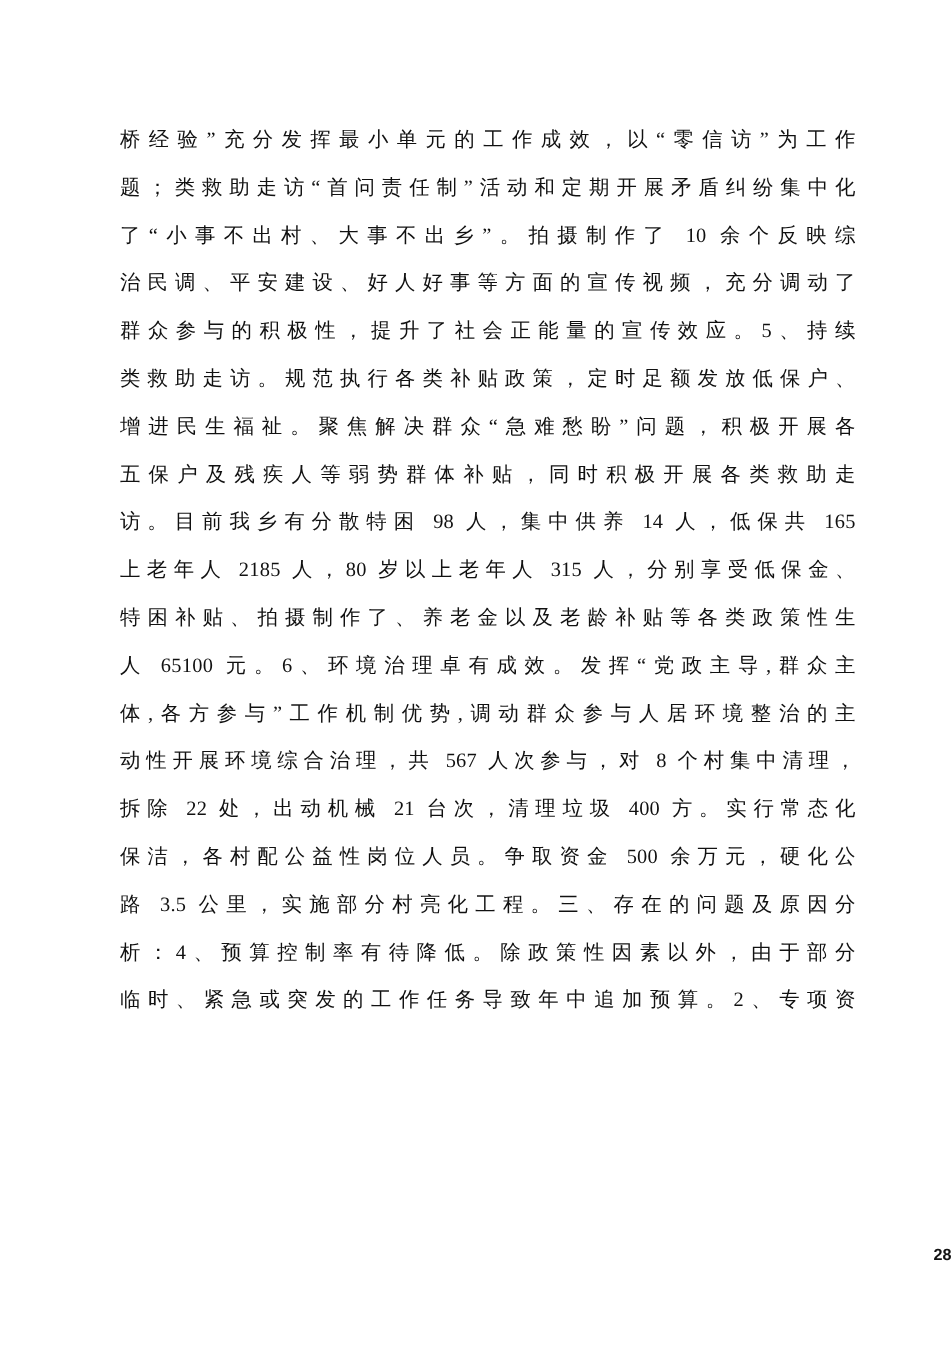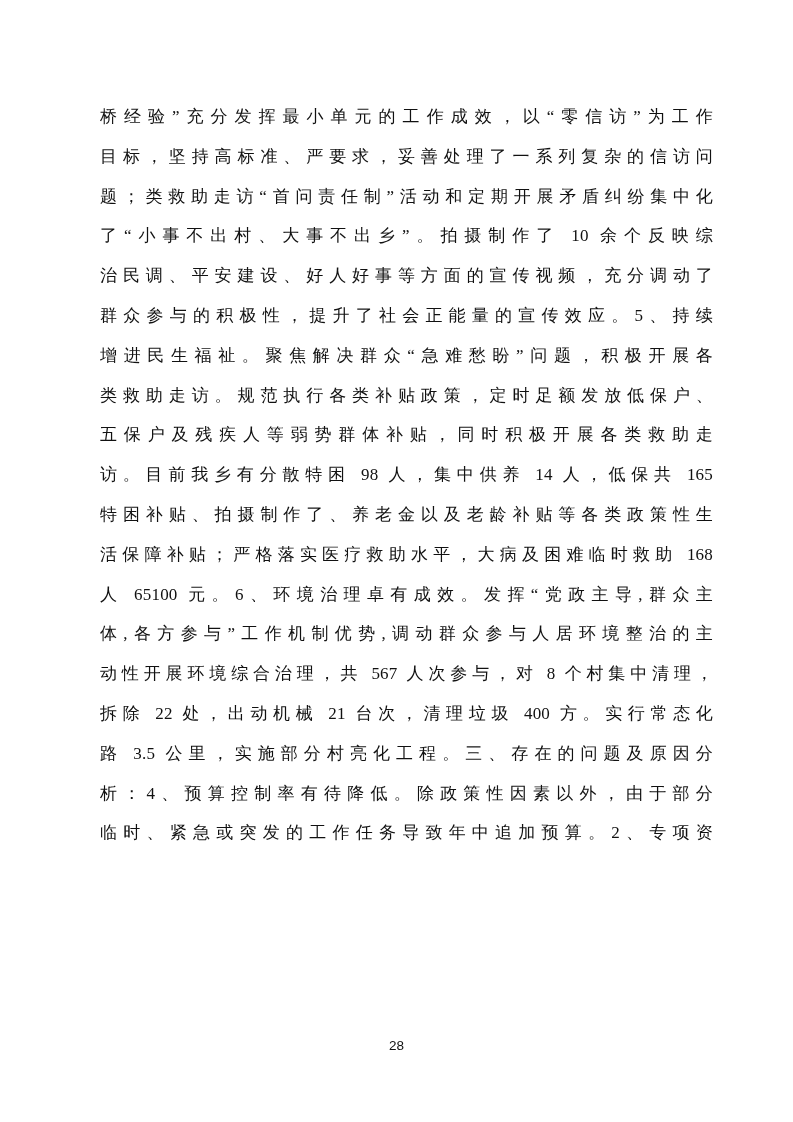--- a/index.html
+++ b/index.html
@@ -41,46 +41,46 @@
     margin-left: 12px;
   }
   .text-line .seg-bold {
     font-weight: normal;
   }
   .page-number {
     position: absolute;
     left: 0;
     top: 1038px;
     width: 793px;
-    text-align: center;
+    text-align: right;
     font-family: "Liberation Sans", "DejaVu Sans", sans-serif;
-    font-weight: normal;
+    font-weight: bold;
     font-size: 13.5px;
     color: #111111;
   }
 </style>
 </head>
 <body>
 
 <div class="page">
   <div class="text-block" id="text-block">
       <div class="text-line"><span class="seg-regular">桥经验”充分发挥最小单元的工作成效，以“零信访”为工作</span></div>
-      <div class="text-line"><span class="seg-regular">目标，坚持高标准、严要求，妥善处理了一系列复杂的信访问</span></div>
       <div class="text-line"><span class="seg-regular">题；类救助走访“首问责任制”活动和定期开展矛盾纠纷集中化</span></div>
       <div class="text-line"><span class="seg-regular">了“小事不出村、大事不出乡”。拍摄制作了 10 余个反映综</span></div>
       <div class="text-line"><span class="seg-regular">治民调、平安建设、好人好事等方面的宣传视频，充分调动了</span></div>
       <div class="text-line"><span class="seg-regular">群众参与的积极性，提升了社会正能量的宣传效应。</span><span class="seg-bold">5、持续</span></div>
+      <div class="text-line"><span class="seg-regular">类救助走访。规范执行各类补贴政策，定时足额发放低保户、</span></div>
       <div class="text-line"><span class="seg-bold">增进民生福祉。</span><span class="seg-regular">聚焦解决群众“急难愁盼”问题，积极开展各</span></div>
-      <div class="text-line"><span class="seg-regular">类救助走访。规范执行各类补贴政策，定时足额发放低保户、</span></div>
       <div class="text-line"><span class="seg-regular">五保户及残疾人等弱势群体补贴，同时积极开展各类救助走</span></div>
       <div class="text-line"><span class="seg-regular">访。目前我乡有分散特困 98 人，集中供养 14 人，低保共 165</span></div>
+      <div class="text-line"><span class="seg-regular">上老年人 2185 人，80 岁以上老年人 315 人，分别享受低保金、</span></div>
       <div class="text-line"><span class="seg-regular">特困补贴、拍摄制作了、养老金以及老龄补贴等各类政策性生</span></div>
-      <div class="text-line"><span class="seg-regular">活保障补贴；严格落实医疗救助水平，大病及困难临时救助 168</span></div>
       <div class="text-line"><span class="seg-regular">人 65100 元。</span><span class="seg-bold">6、环境治理卓有成效。</span><span class="seg-regular">发挥“党政主导,群众主</span></div>
       <div class="text-line"><span class="seg-regular">体,各方参与”工作机制优势,调动群众参与人居环境整治的主</span></div>
       <div class="text-line"><span class="seg-regular">动性开展环境综合治理，共 567 人次参与，对 8 个村集中清理，</span></div>
       <div class="text-line"><span class="seg-regular">拆除 22 处，出动机械 21 台次，清理垃圾 400 方。实行常态化</span></div>
+      <div class="text-line"><span class="seg-regular">保洁，各村配公益性岗位人员。争取资金 500 余万元，硬化公</span></div>
       <div class="text-line"><span class="seg-regular">路 3.5 公里，实施部分村亮化工程。三、</span><span class="seg-bold">存在的问题及原因分</span></div>
       <div class="text-line"><span class="seg-bold">析：</span><span class="seg-regular">4、预算控制率有待降低。除政策性因素以外，由于部分</span></div>
       <div class="text-line"><span class="seg-regular">临时、紧急或突发的工作任务导致年中追加预算。2、专项资</span></div>
     </div>
   <div class="page-number">28</div>
 </div>
 
 </body></html>

